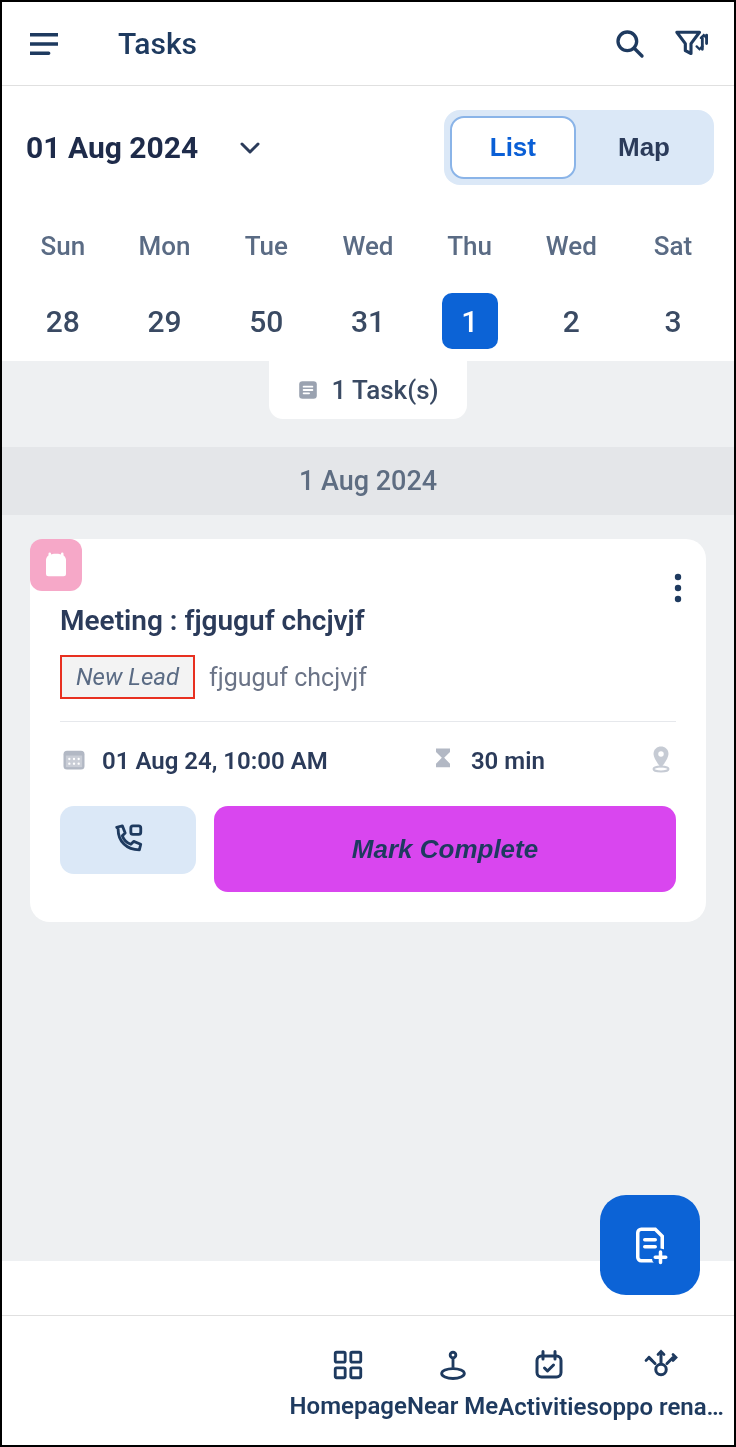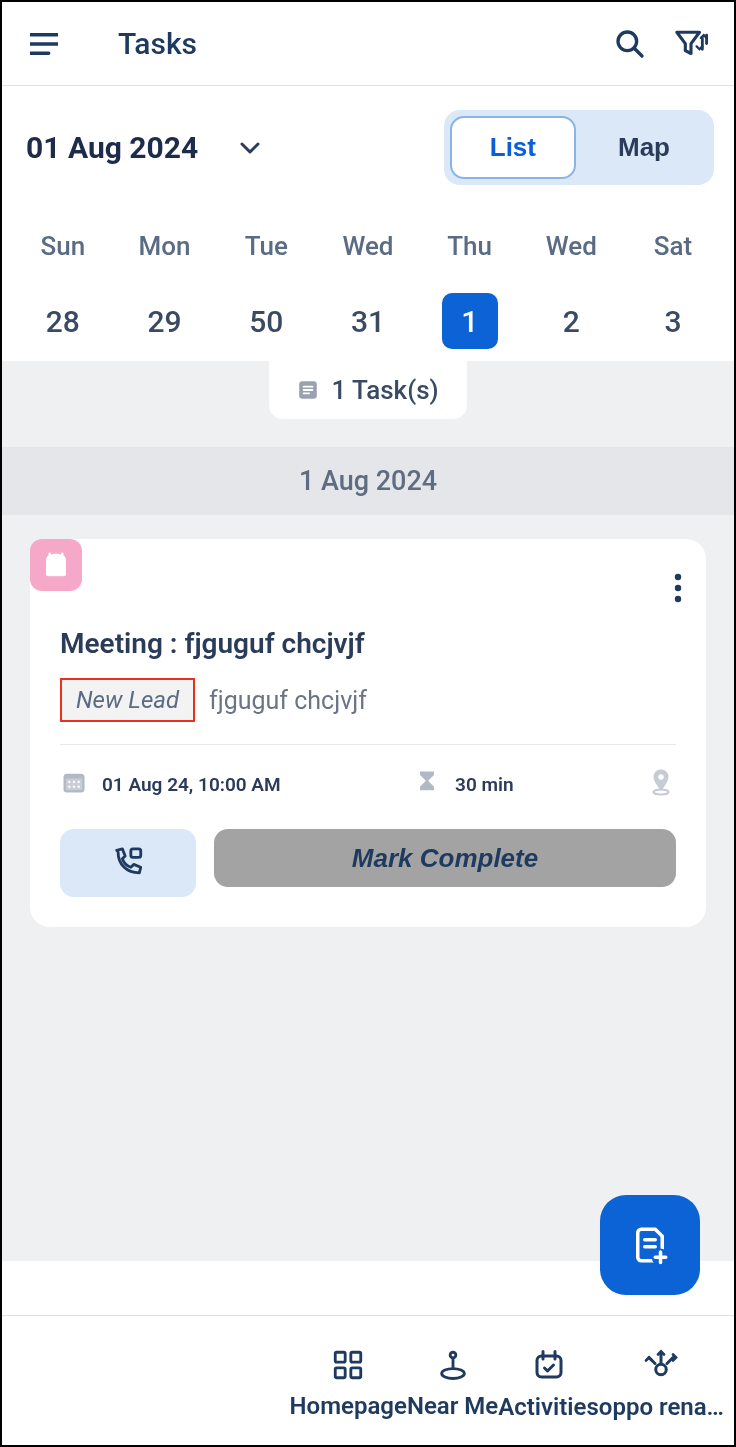--- a/index.html
+++ b/index.html
@@ -110,53 +110,53 @@
   top: 0;
   width: 52px;
   height: 52px;
   background: #f6a8c8;
   border-radius: 12px;
   display: flex;
   align-items: center;
   justify-content: center;
 }
 .more-icon { position: absolute; right: 18px; top: 28px; cursor: pointer; padding: 6px; }
-.task-body { padding-top: 88px; }
+.task-body { padding-top: 65px; }
 .task-title { font-size: 28px; font-weight: 600; color: #2b3b5a; margin-bottom: 18px; }
 .task-meta-row { display: flex; align-items: center; gap: 14px; margin-bottom: 22px; }
 .lead-badge {
   border: 2px solid #e83020;
   padding: 6px 14px;
   font-size: 24px;
   color: #5a6b84;
   background: #f3f3f3;
   font-style: italic;
 }
 .task-subtitle { font-size: 25px; color: #6b7487; }
 .task-sep { height: 1px; background: #e6e8ec; margin-bottom: 22px; }
 .task-info-row { display: flex; align-items: center; gap: 14px; margin-bottom: 28px; }
-.task-info-text { font-size: 19px; font-weight: 600; color: #2b3b5a; }
+.task-info-text { font-size: 24px; font-weight: 600; color: #2b3b5a; }
 .info-icon { color: #b2b8c4; }
 .task-info-spacer { flex: 1; }
 .task-actions { display: flex; gap: 18px; }
 .call-btn {
   width: 136px;
   height: 68px;
   background: #dbe8f7;
   border: none;
   border-radius: 14px;
   display: flex;
   align-items: center;
   justify-content: center;
   cursor: pointer;
 }
 .complete-btn {
   flex: 1;
-  height: 58px;
-  background: #a3a3a3;
+  height: 86px;
+  background: #d946ef;
   border: none;
   border-radius: 14px;
   font-size: 26px;
   font-weight: 600;
   font-style: italic;
   color: #1e3a5f;
   cursor: pointer;
 }
 .fab {
   position: absolute;

